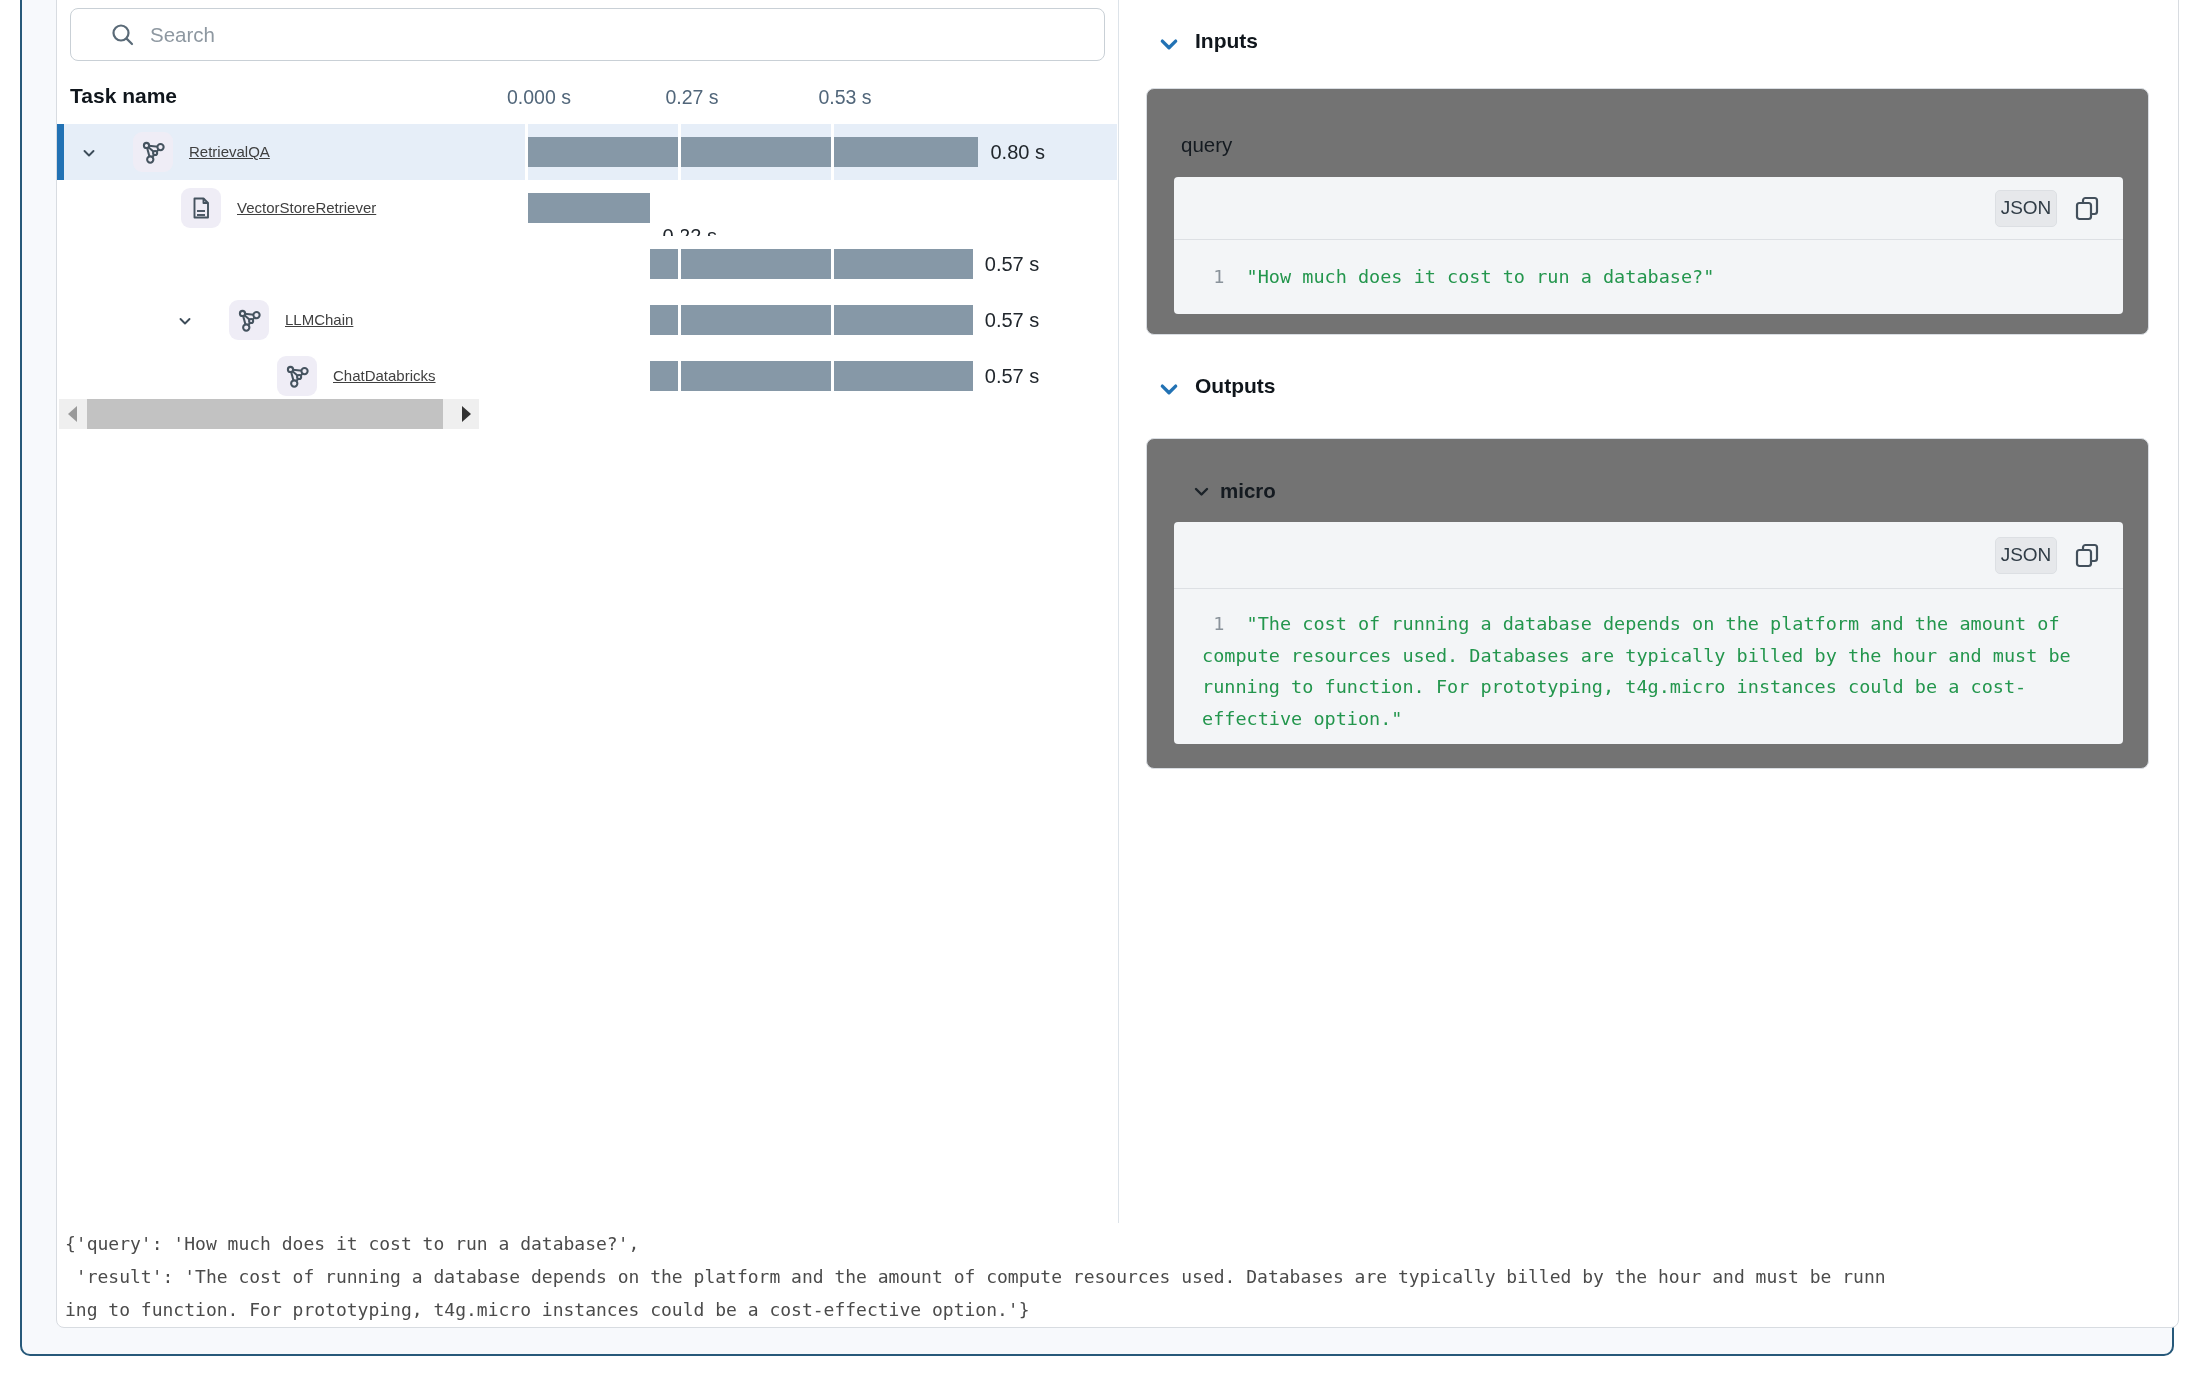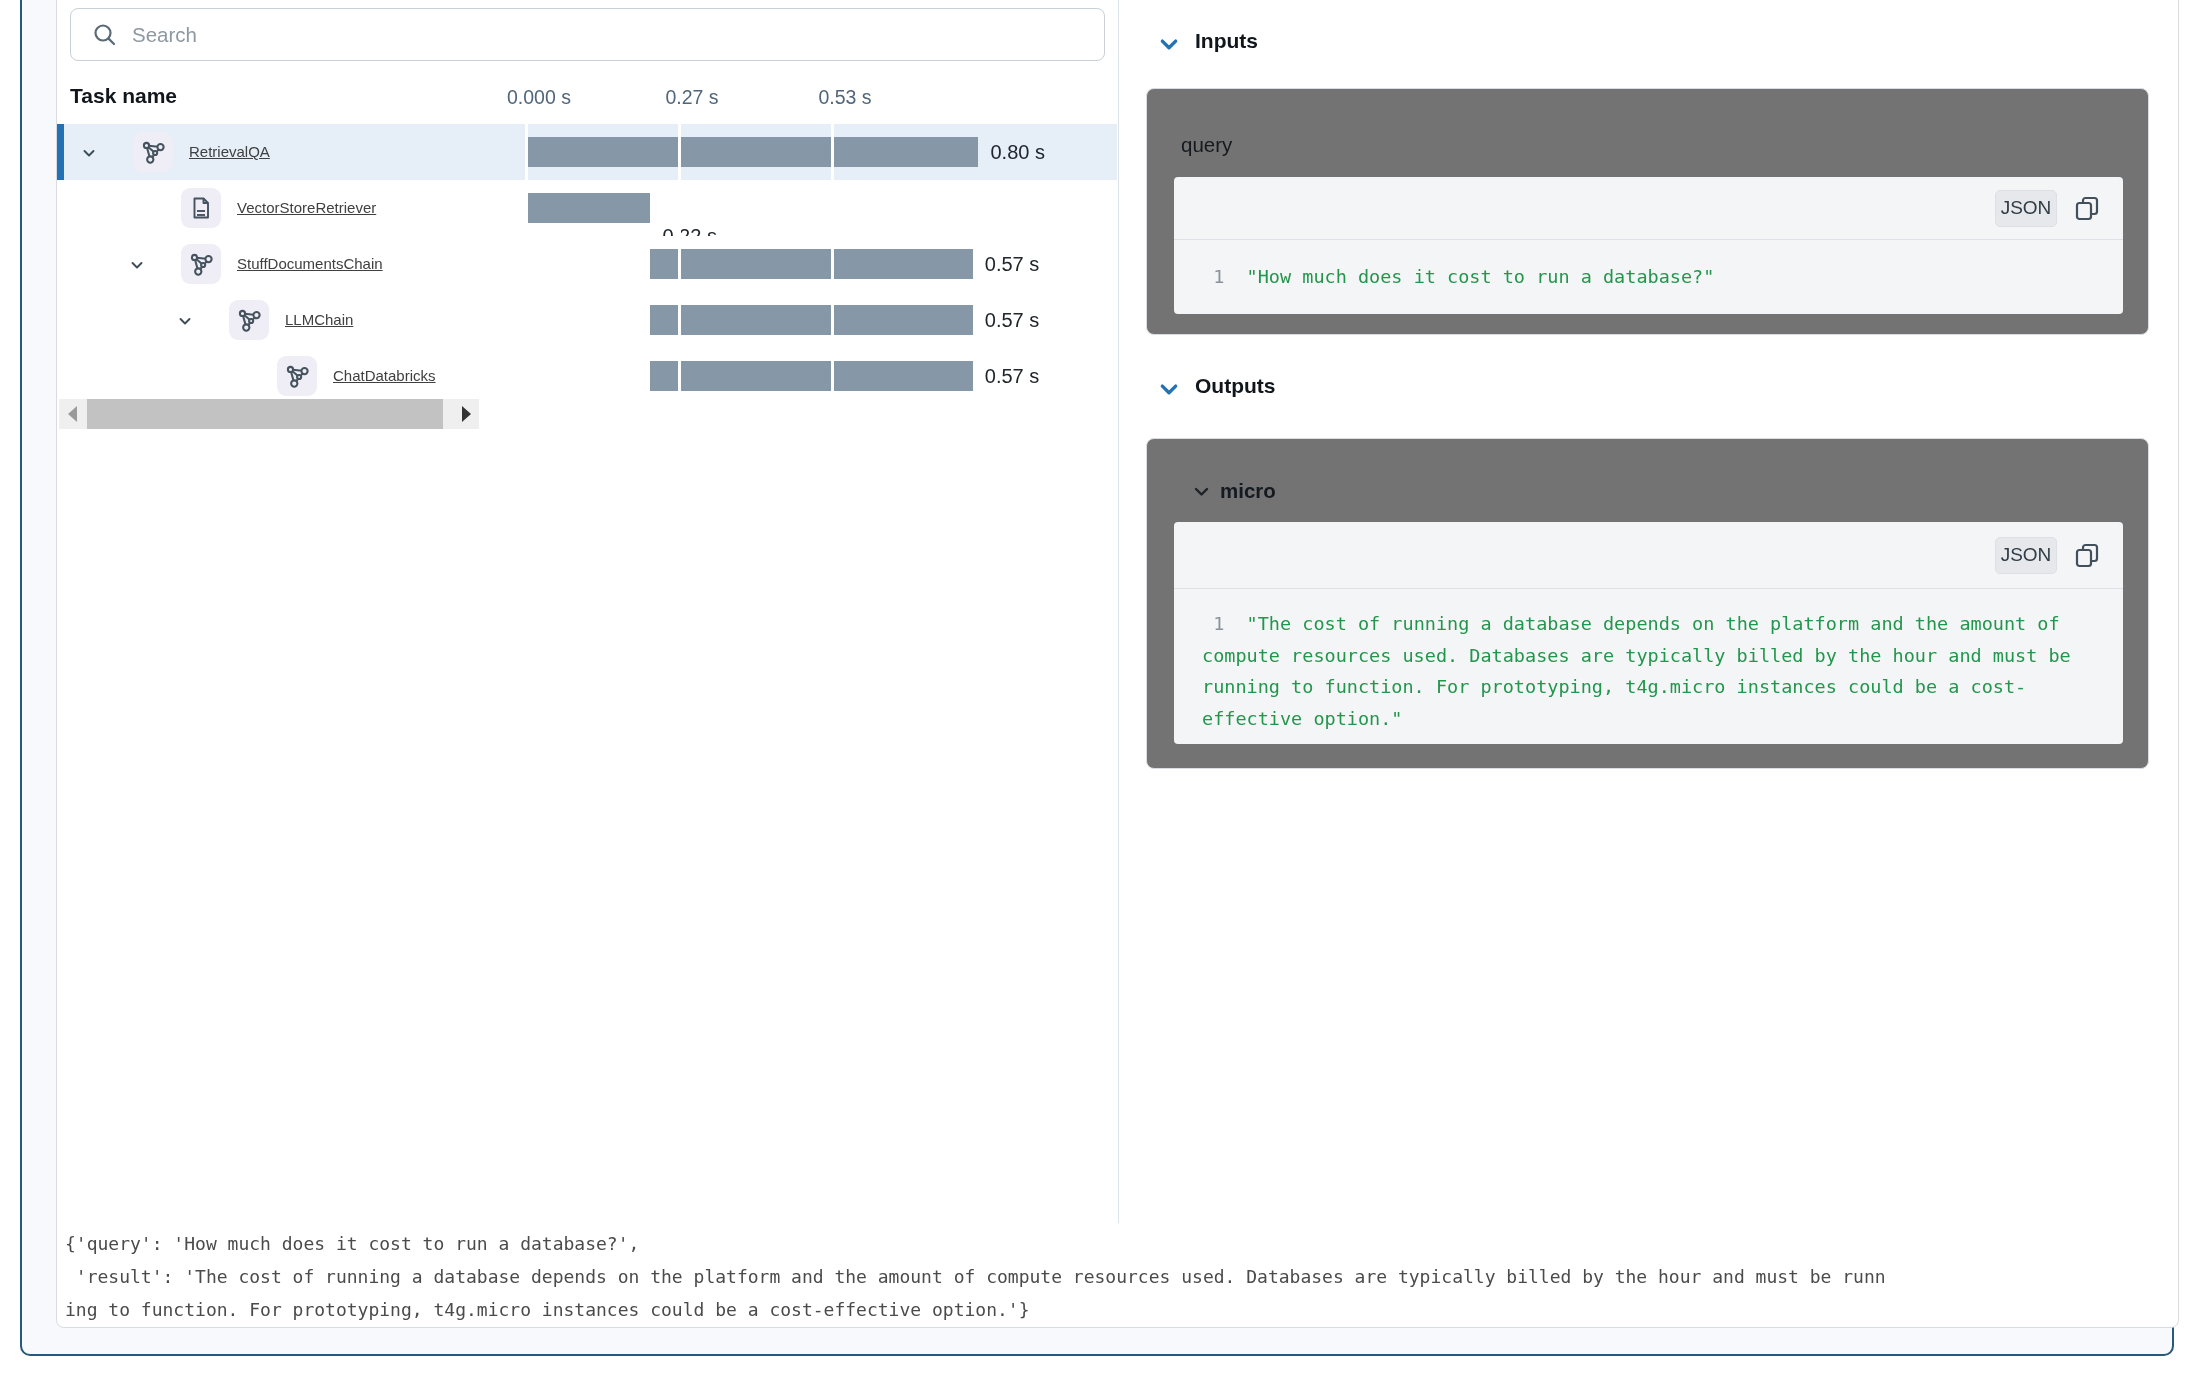--- a/index.html
+++ b/index.html
@@ -11,21 +11,21 @@
   .abs{position:absolute;}
   
   .frame{position:absolute;left:20px;top:-12px;width:2154px;height:1368px;
     border:2px solid var(--frame);border-radius:10px;background:#f7f9fc;}
   .card{position:absolute;left:34px;top:-8px;width:2123px;height:1346px;
     border:1px solid #d8dce1;border-radius:8px;background:#fff;overflow:hidden;}
   .card-inner{position:absolute;left:0;top:8px;right:0;bottom:0;}
 
   
   .searchbox{position:absolute;left:13px;top:17px;width:1035px;height:53px;
-    border:1px solid #c9d0d6;border-radius:8px;background:#fff;display:flex;align-items:center;padding-left:21px;}
+    border:1px solid #c9d0d6;border-radius:8px;background:#fff;display:flex;align-items:center;padding-left:39px;}
   .searchbox input{border:none;outline:none;font-size:20.5px;color:#333;margin-left:14px;flex:1;
     font-family:"Liberation Sans","DejaVu Sans",sans-serif;background:transparent;}
   .searchbox input::placeholder{color:#8e98a1;}
   .colhead{position:absolute;left:13px;top:93px;font-size:21px;font-weight:600;color:#10161c;}
   .tick{position:absolute;top:95px;transform:translateX(-50%);font-size:19.5px;color:#51667a;}
   .row{position:absolute;left:0;width:1060px;height:56px;background:#fff;}
   .row.selected{background:var(--selrow);}
   .row .accent{position:absolute;left:0;top:0;width:7px;height:56px;background:var(--accent);}
   .namecell{position:absolute;left:0;top:0;width:424px;height:56px;overflow:hidden;white-space:nowrap;}
   .tree-chev{position:absolute;top:21px;width:16px;height:16px;}
@@ -120,40 +120,20 @@
                       <line x1="9" y1="20" x2="17" y2="20"></line>
                     </g>
                   </svg>
                 </div>
                 <div class="tasklabel" style="left: 180px;">VectorStoreRetriever</div>
               </div>
               <div class="bar" style="left: 469px; width: 124.432px;"></div>
               <div class="durlabel" style="left: 605.432px; margin-top: 28px;">0.22 s</div>
             </div>
             <div class="row" style="top: 245px;">
-              <div class="namecell">
-                <div class="tree-chev" style="left: 72px;"><svg width="16" height="16" viewBox="0 0 16 16">
-                    <polyline points="3.5,6 8,10.5 12.5,6" fill="none" stroke="#3d4c59" stroke-width="1.9" stroke-linecap="round" stroke-linejoin="round"></polyline>
-                  </svg></div>
-                <div class="chip" style="left: 124px;">
-                  <svg width="27" height="27" viewBox="0 0 25 25">
-                    <g fill="#efedf6" stroke="#45535f" stroke-width="1.9">
-                      <line x1="6" y1="6" x2="19" y2="7.5"></line>
-                      <line x1="19" y1="7.5" x2="9.5" y2="19"></line>
-                      <line x1="9.5" y1="19" x2="6" y2="6"></line>
-                      <line x1="6" y1="6" x2="14" y2="13"></line>
-                      <circle cx="6" cy="6" r="2.4"></circle>
-                      <circle cx="19" cy="7.5" r="2.9"></circle>
-                      <circle cx="9.5" cy="19" r="2.9"></circle>
-                      <circle cx="14" cy="13" r="1.9"></circle>
-                    </g>
-                  </svg>
-                </div>
-                <div class="tasklabel" style="left: 180px;">StuffDocumentsChain</div>
-              </div>
               <div class="bar" style="left: 593.432px; width: 322.392px;"></div>
               <div class="durlabel" style="left: 927.824px;">0.57 s</div>
             </div>
             <div class="row" style="top: 301px;">
               <div class="namecell">
                 <div class="tree-chev" style="left: 120px;"><svg width="16" height="16" viewBox="0 0 16 16">
                     <polyline points="3.5,6 8,10.5 12.5,6" fill="none" stroke="#3d4c59" stroke-width="1.9" stroke-linecap="round" stroke-linejoin="round"></polyline>
                   </svg></div>
                 <div class="chip" style="left: 172px;">
                   <svg width="27" height="27" viewBox="0 0 25 25">

